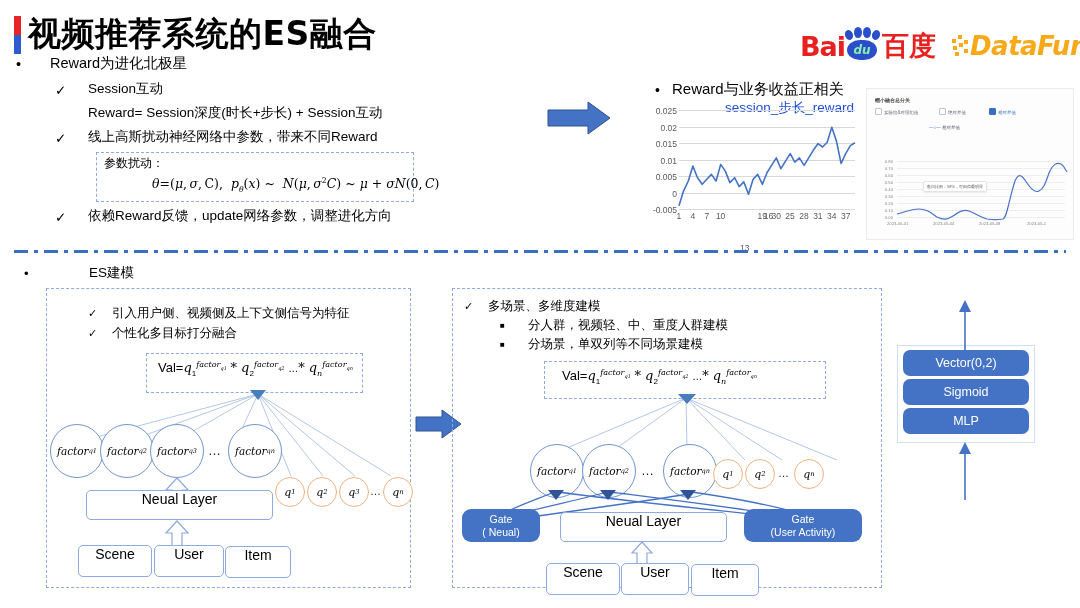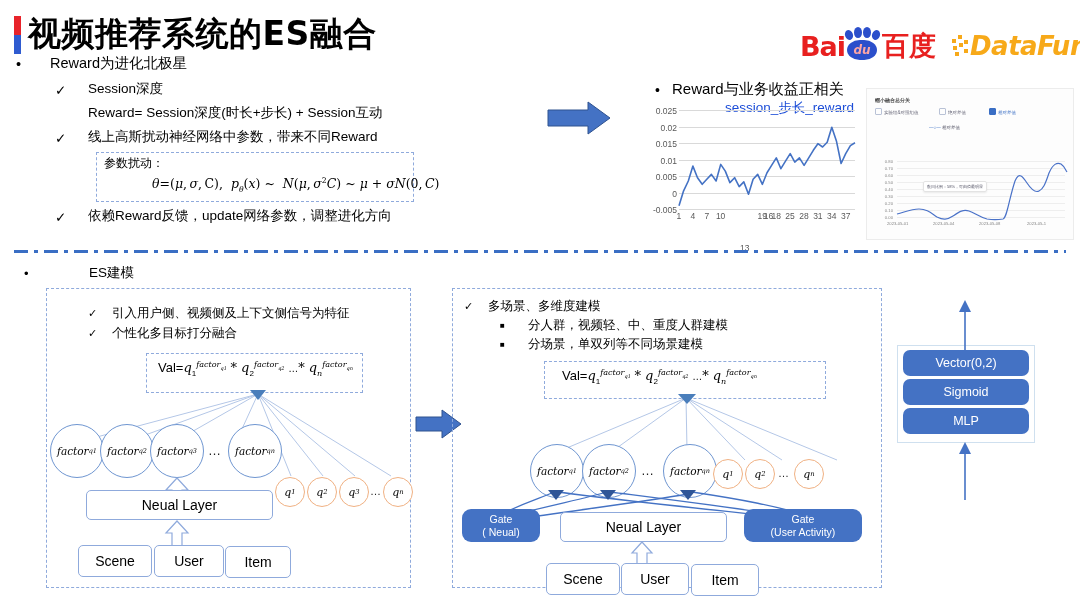--- a/index.html
+++ b/index.html
@@ -22,21 +22,21 @@
   #baidu-logo{left:800px;top:30px;height:32px;display:flex;align-items:center;}
   .bd-bai{font-size:27px;font-weight:bold;color:#e8201f;font-family:"DejaVu Sans",sans-serif;letter-spacing:-1px;}
   .bd-paw{position:relative;width:38px;height:32px;margin:0 0px 0 -2px;}
   .bd-paw .pad{position:absolute;background:#2b4fcb;border-radius:50%;}
   .bd-paw .p1{width:8px;height:10px;left:2px;top:0px;transform:rotate(-20deg);}
   .bd-paw .p2{width:8px;height:11px;left:11px;top:-3px;}
   .bd-paw .p3{width:8px;height:11px;left:20px;top:-3px;}
   .bd-paw .p4{width:8px;height:10px;left:29px;top:0px;transform:rotate(20deg);}
   .bd-paw .sole{width:30px;height:20px;left:4px;top:10px;border-radius:14px/11px;
      display:flex;align-items:center;justify-content:center;}
-  .bd-paw .sole span{color:#fca5a5;font-size:12px;font-weight:bold;line-height:1;font-family:"DejaVu Sans",sans-serif;}
+  .bd-paw .sole span{color:#86efac;font-size:12px;font-weight:bold;line-height:1;font-family:"DejaVu Sans",sans-serif;}
   .bd-cn{font-size:27px;font-weight:bold;color:#e8201f;font-family:"DejaVu Sans",sans-serif;margin-left:1px;}
   #datafun-logo{left:952px;top:31px;display:flex;align-items:center;}
   .df-dots{position:relative;width:17px;height:22px;margin-right:1px;}
   .df-dots i{position:absolute;width:4px;height:4px;background:#f7a919;display:block;}
   .df-text{font-size:26px;font-weight:bold;font-style:italic;color:#f7a919;
      font-family:"DejaVu Sans",sans-serif;letter-spacing:-0.5px;}
 
   
   .b1{font-size:14.5px;}
   .b2{font-size:13.5px;}
@@ -80,21 +80,21 @@
 
   
   .panel{position:absolute;border:1px dashed #8faadc;box-sizing:border-box;}
   .nodecircle{position:absolute;border:1.3px solid #6f96d1;border-radius:50%;
      display:flex;align-items:center;justify-content:center;background:#fff;
      font-family:"DejaVu Serif",serif;font-style:italic;}
   .qcircle{position:absolute;border:1.3px solid #f0b183;border-radius:50%;
      display:flex;align-items:center;justify-content:center;background:#fff;
      font-family:"DejaVu Serif",serif;font-style:italic;}
   .rbox{position:absolute;border:1.3px solid #8faadc;border-radius:5px;background:#fff;
-     display:flex;align-items:center;justify-content:center;}
+     display:flex;justify-content:center;}
   .gate{position:absolute;background:#4472c4;border-radius:9px;color:#fff;
      display:flex;flex-direction:column;align-items:center;justify-content:center;
      font-size:10.5px;line-height:1.15;text-align:center;}
   .stackbox{position:absolute;background:#4472c4;border-radius:7px;color:#fff;
      display:flex;align-items:center;justify-content:center;font-size:12.5px;}
   .ellipsis{position:absolute;font-size:13px;letter-spacing:1px;color:#222;}
   .bigarrow{position:absolute;}
   .hollow-arrow{position:absolute;}
   svg{overflow:visible;}
 </style>
@@ -130,21 +130,21 @@
       <i style="left:12px;top:14px;"></i>
     <i style="left:3px;top:17px;"></i>
   </span>
   <span class="df-text">DataFun.</span>
 </div>
 
 <div class="mark b1" style="left:16px;top:56px;">•</div>
 <div class="item b1" style="left:50px;top:54px;">Reward为进化北极星</div>
 
 <div class="mark b2" style="left:55px;top:82px;">✓</div>
-<div class="item b2" style="left:88px;top:80px;">Session深度</div>
+<div class="item b2" style="left:88px;top:80px;">Session互动</div>
 
 <div class="item b2" style="left:88px;top:104px;">Reward= Session深度(时长+步长) + Session互动</div>
 
 <div class="mark b2" style="left:55px;top:130px;">✓</div>
 <div class="item b2" style="left:88px;top:128px;">线上高斯扰动神经网络中参数，带来不同Reward</div>
 
 <div class="fbox" style="left:96px;top:152px;width:318px;height:50px;"></div>
 <div class="item" style="left:104px;top:155px;font-size:12px;">参数扰动：</div>
 <div class="item mu" style="left:104px;top:176px;font-size:12.5px;">
   <span class="mi">θ</span>=(<span class="mi">μ</span>, <span class="mi">σ</span>, C),&nbsp;
@@ -183,21 +183,21 @@
     <polyline id="chart-line" fill="none" stroke="#4472c4" stroke-width="1.6" stroke-linejoin="round" points="0.0,95.7 4.6,80.8 9.3,71.0 13.9,56.1 18.5,67.7 23.2,74.3 27.8,69.3 32.4,64.4 37.1,71.0 41.7,54.4 46.3,61.1 50.9,72.6 55.6,67.7 60.2,76.6 64.8,71.9 69.5,84.2 74.1,69.3 78.7,64.4 83.4,74.3 88.0,62.7 92.6,55.4 97.3,47.9 101.9,58.7 106.5,51.2 111.2,43.6 115.8,52.1 120.4,47.9 125.1,55.4 129.7,47.9 134.3,40.3 138.9,33.7 143.6,37.0 148.2,32.3 152.8,17.2 157.5,31.3 162.1,53.5 166.7,43.6 171.4,35.6 176.0,32.7"></polyline>
   </svg>
   <div id="xticks">
       <div class="xtick" style="left: 36.6px; top: 101px;">1</div>
       <div class="xtick" style="left: 50.4947px; top: 101px;">4</div>
       <div class="xtick" style="left: 64.3895px; top: 101px;">7</div>
       <div class="xtick" style="left: 75.8842px; top: 101px;">10</div>
       <div class="xtick" style="left: 100px; top: 101px; margin-top: 32px;">13</div>
       <div class="xtick" style="left: 103.674px; top: 101px; margin-left: 20px;">16</div>
       <div class="xtick" style="left: 117.568px; top: 101px;">19</div>
-      <div class="xtick" style="left: 131.463px; top: 101px;">18</div>
+      <div class="xtick" style="left: 131.463px; top: 101px;">30</div>
       <div class="xtick" style="left: 145.358px; top: 101px;">25</div>
       <div class="xtick" style="left: 159.253px; top: 101px;">28</div>
       <div class="xtick" style="left: 173.147px; top: 101px; text-align: right;">31</div>
       <div class="xtick" style="left: 187.042px; top: 101px;">34</div>
       <div class="xtick" style="left: 200.937px; top: 101px;">37</div>
     </div>
 </div>
 
 <div class="abs" id="dash">
   <div class="dash-title">帽小融合总分关</div>

